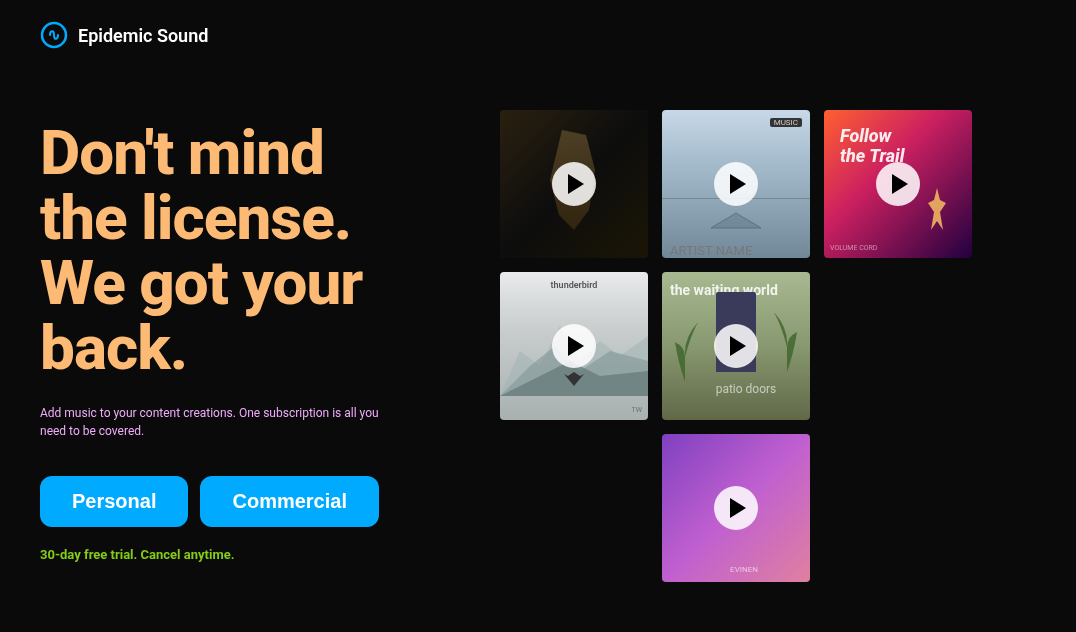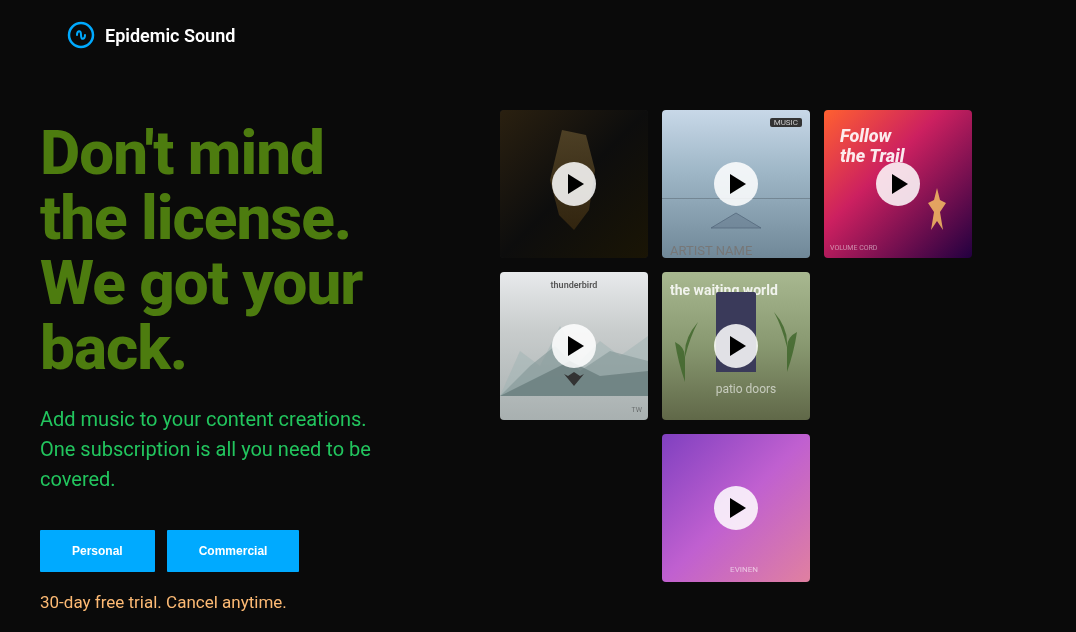--- a/index.html
+++ b/index.html
@@ -16,21 +16,20 @@
 
     
     header {
       display: flex;
       align-items: center;
       justify-content: space-between;
       padding: 0 40px;
       height: 70px;
       position: relative;
       z-index: 10;
-      margin-left: 27px;
     }
 
     .logo-area {
       display: flex;
       align-items: center;
       gap: 10px;
     }
 
     .logo-icon {
       width: 28px;
@@ -81,61 +80,62 @@
     
     .left-panel {
       flex: 0 0 440px;
       padding-top: 30px;
     }
 
     .headline {
       font-size: 62px;
       font-weight: 800;
       line-height: 1.05;
-      color: #4d7c0f;
+      color: #fdba74;
       margin-bottom: 24px;
       letter-spacing: -1px;
     }
 
     .subtext {
-      font-size: 20px;
-      color: #22c55e;
+      font-size: 12px;
+      color: #f0abfc;
       line-height: 1.5;
       margin-bottom: 36px;
       max-width: 360px;
     }
 
     .cta-buttons {
       display: flex;
       gap: 12px;
       margin-bottom: 20px;
     }
 
     .cta-btn {
       padding: 14px 32px;
-      border-radius: 1px;
-      font-size: 12px;
+      border-radius: 12px;
+      font-size: 20px;
       font-weight: 600;
       cursor: pointer;
       border: none;
     }
 
     .cta-btn-personal {
       background: #00aaff;
       color: #ffffff;
     }
 
     .cta-btn-commercial {
       background: #00aaff;
       color: #ffffff;
     }
 
     .fine-print {
-      font-size: 17px;
-      color: #fdba74;
+      font-size: 13px;
+      color: #84cc16;
+      font-weight: bold;
     }
 
     
     .right-panel {
       flex: 1;
       position: relative;
       height: 100%;
       padding-left: 20px;
     }
 

